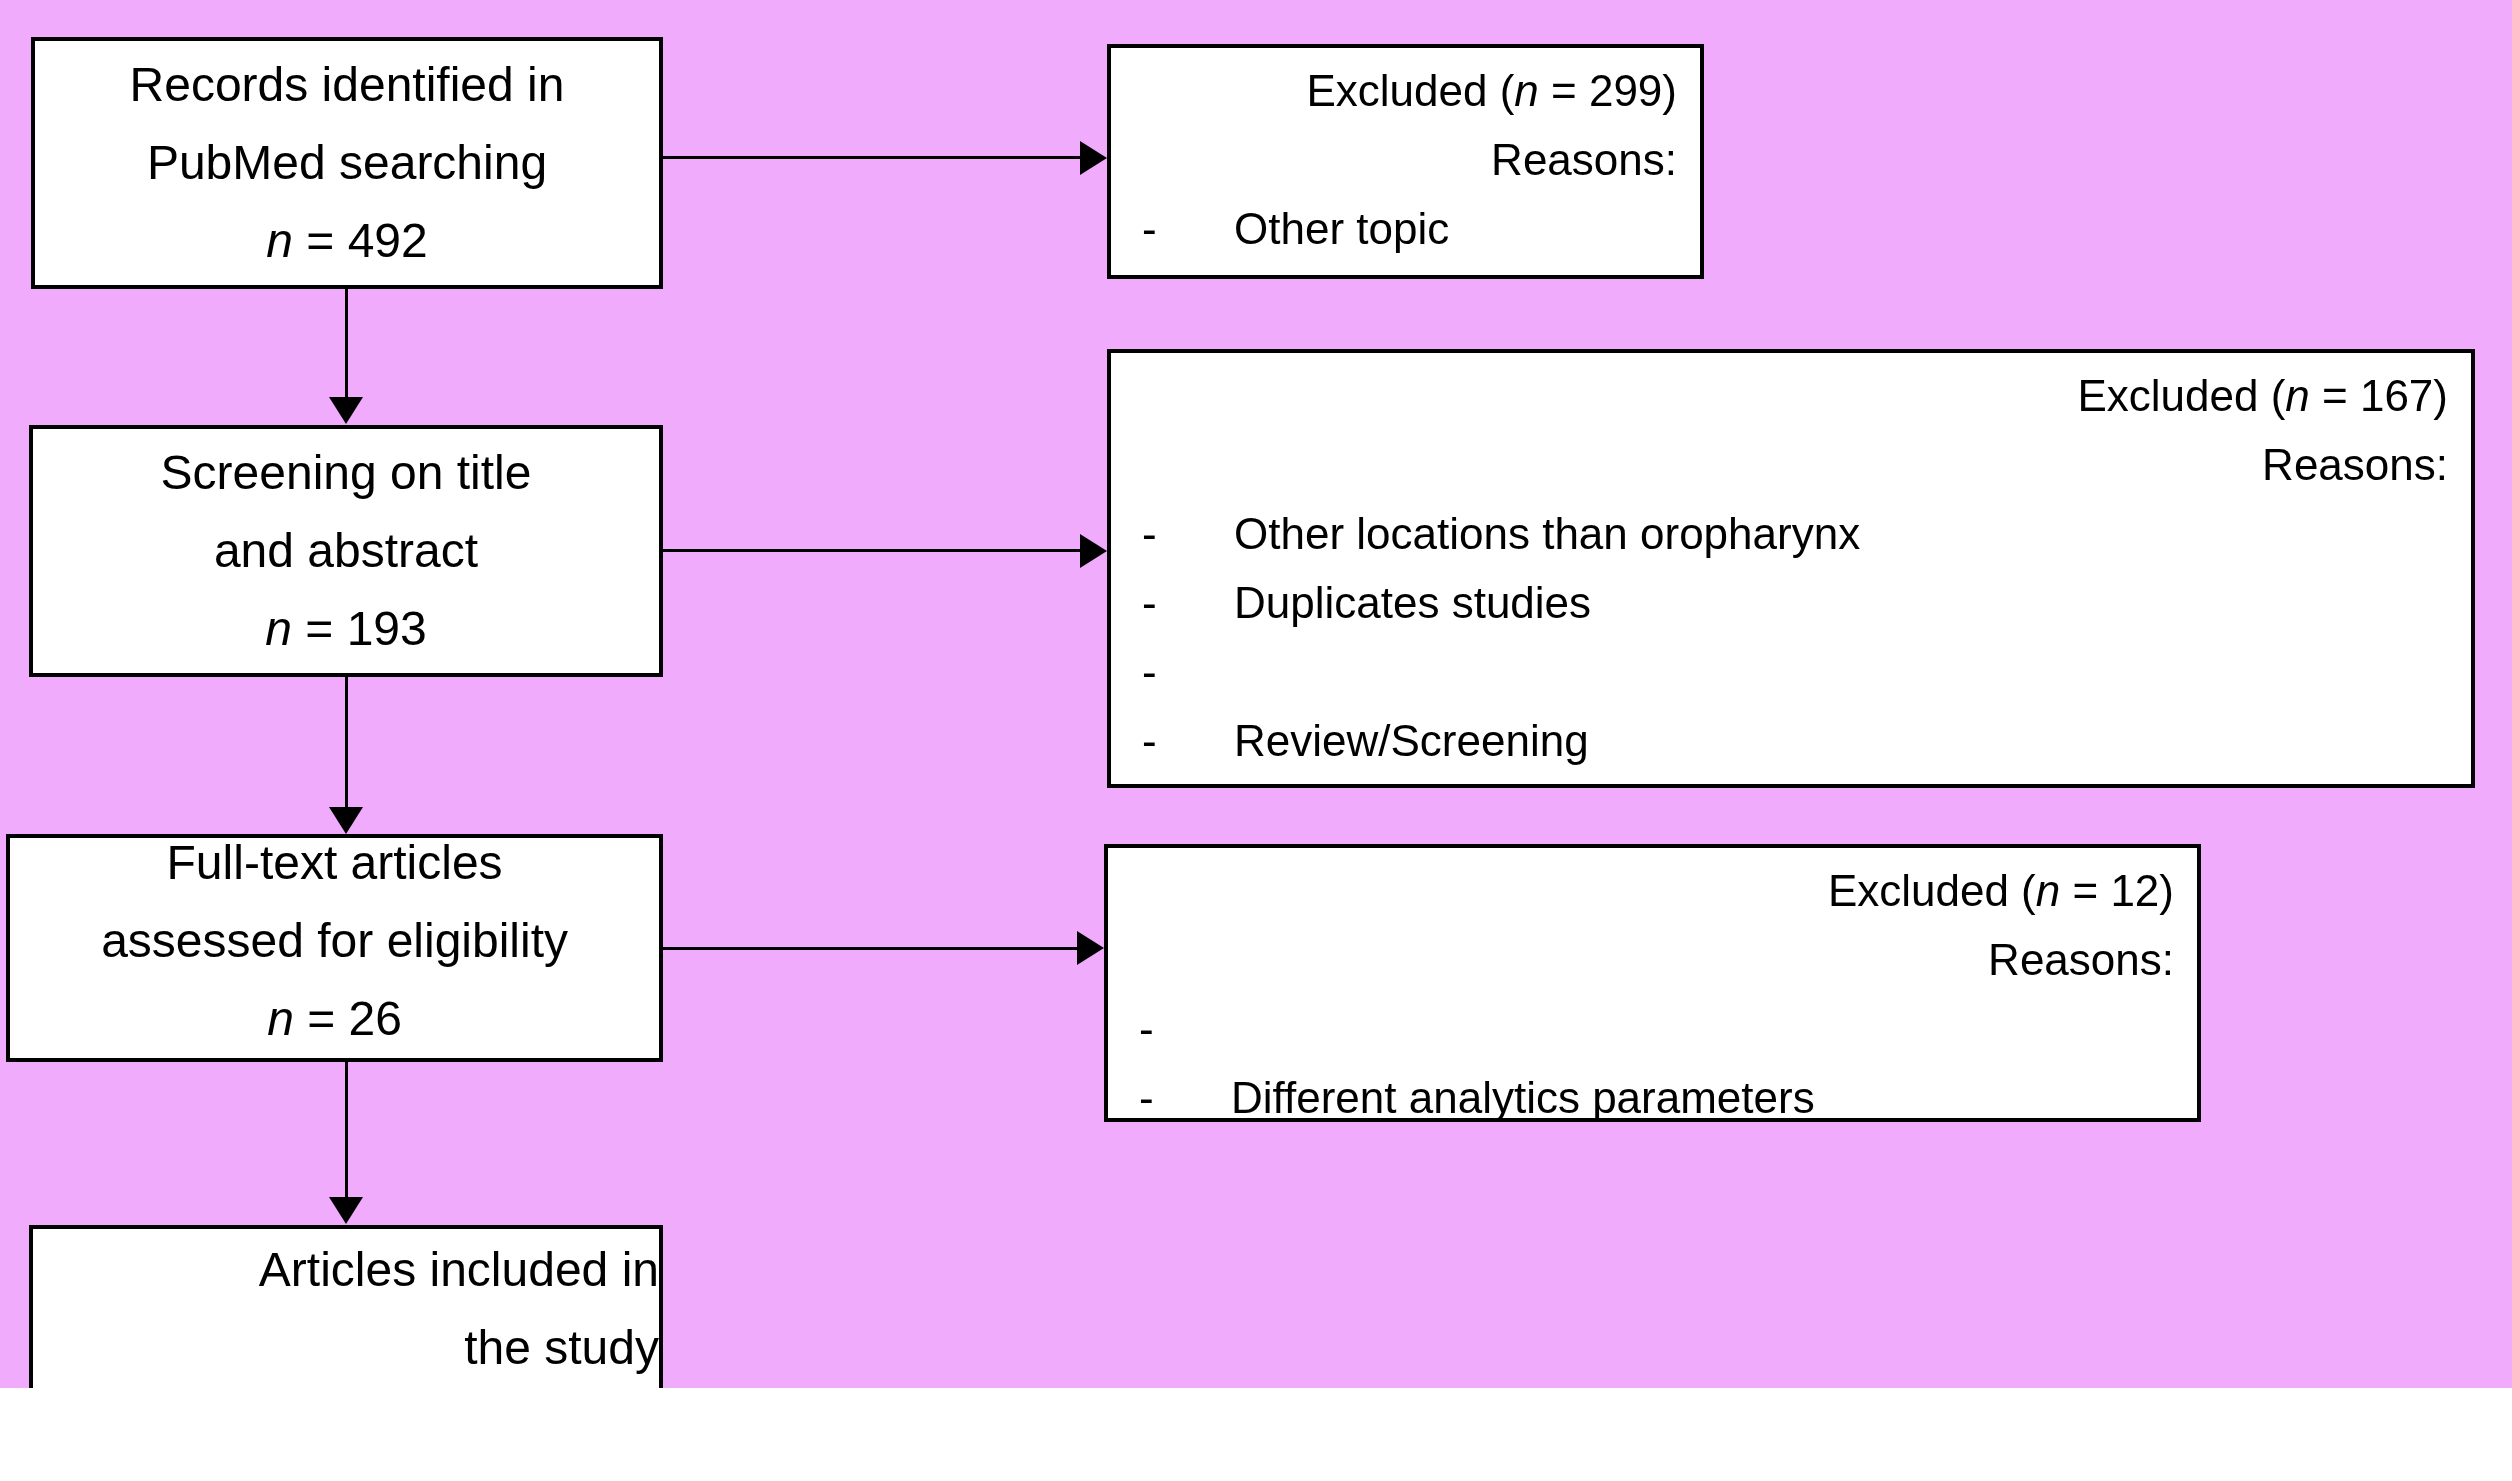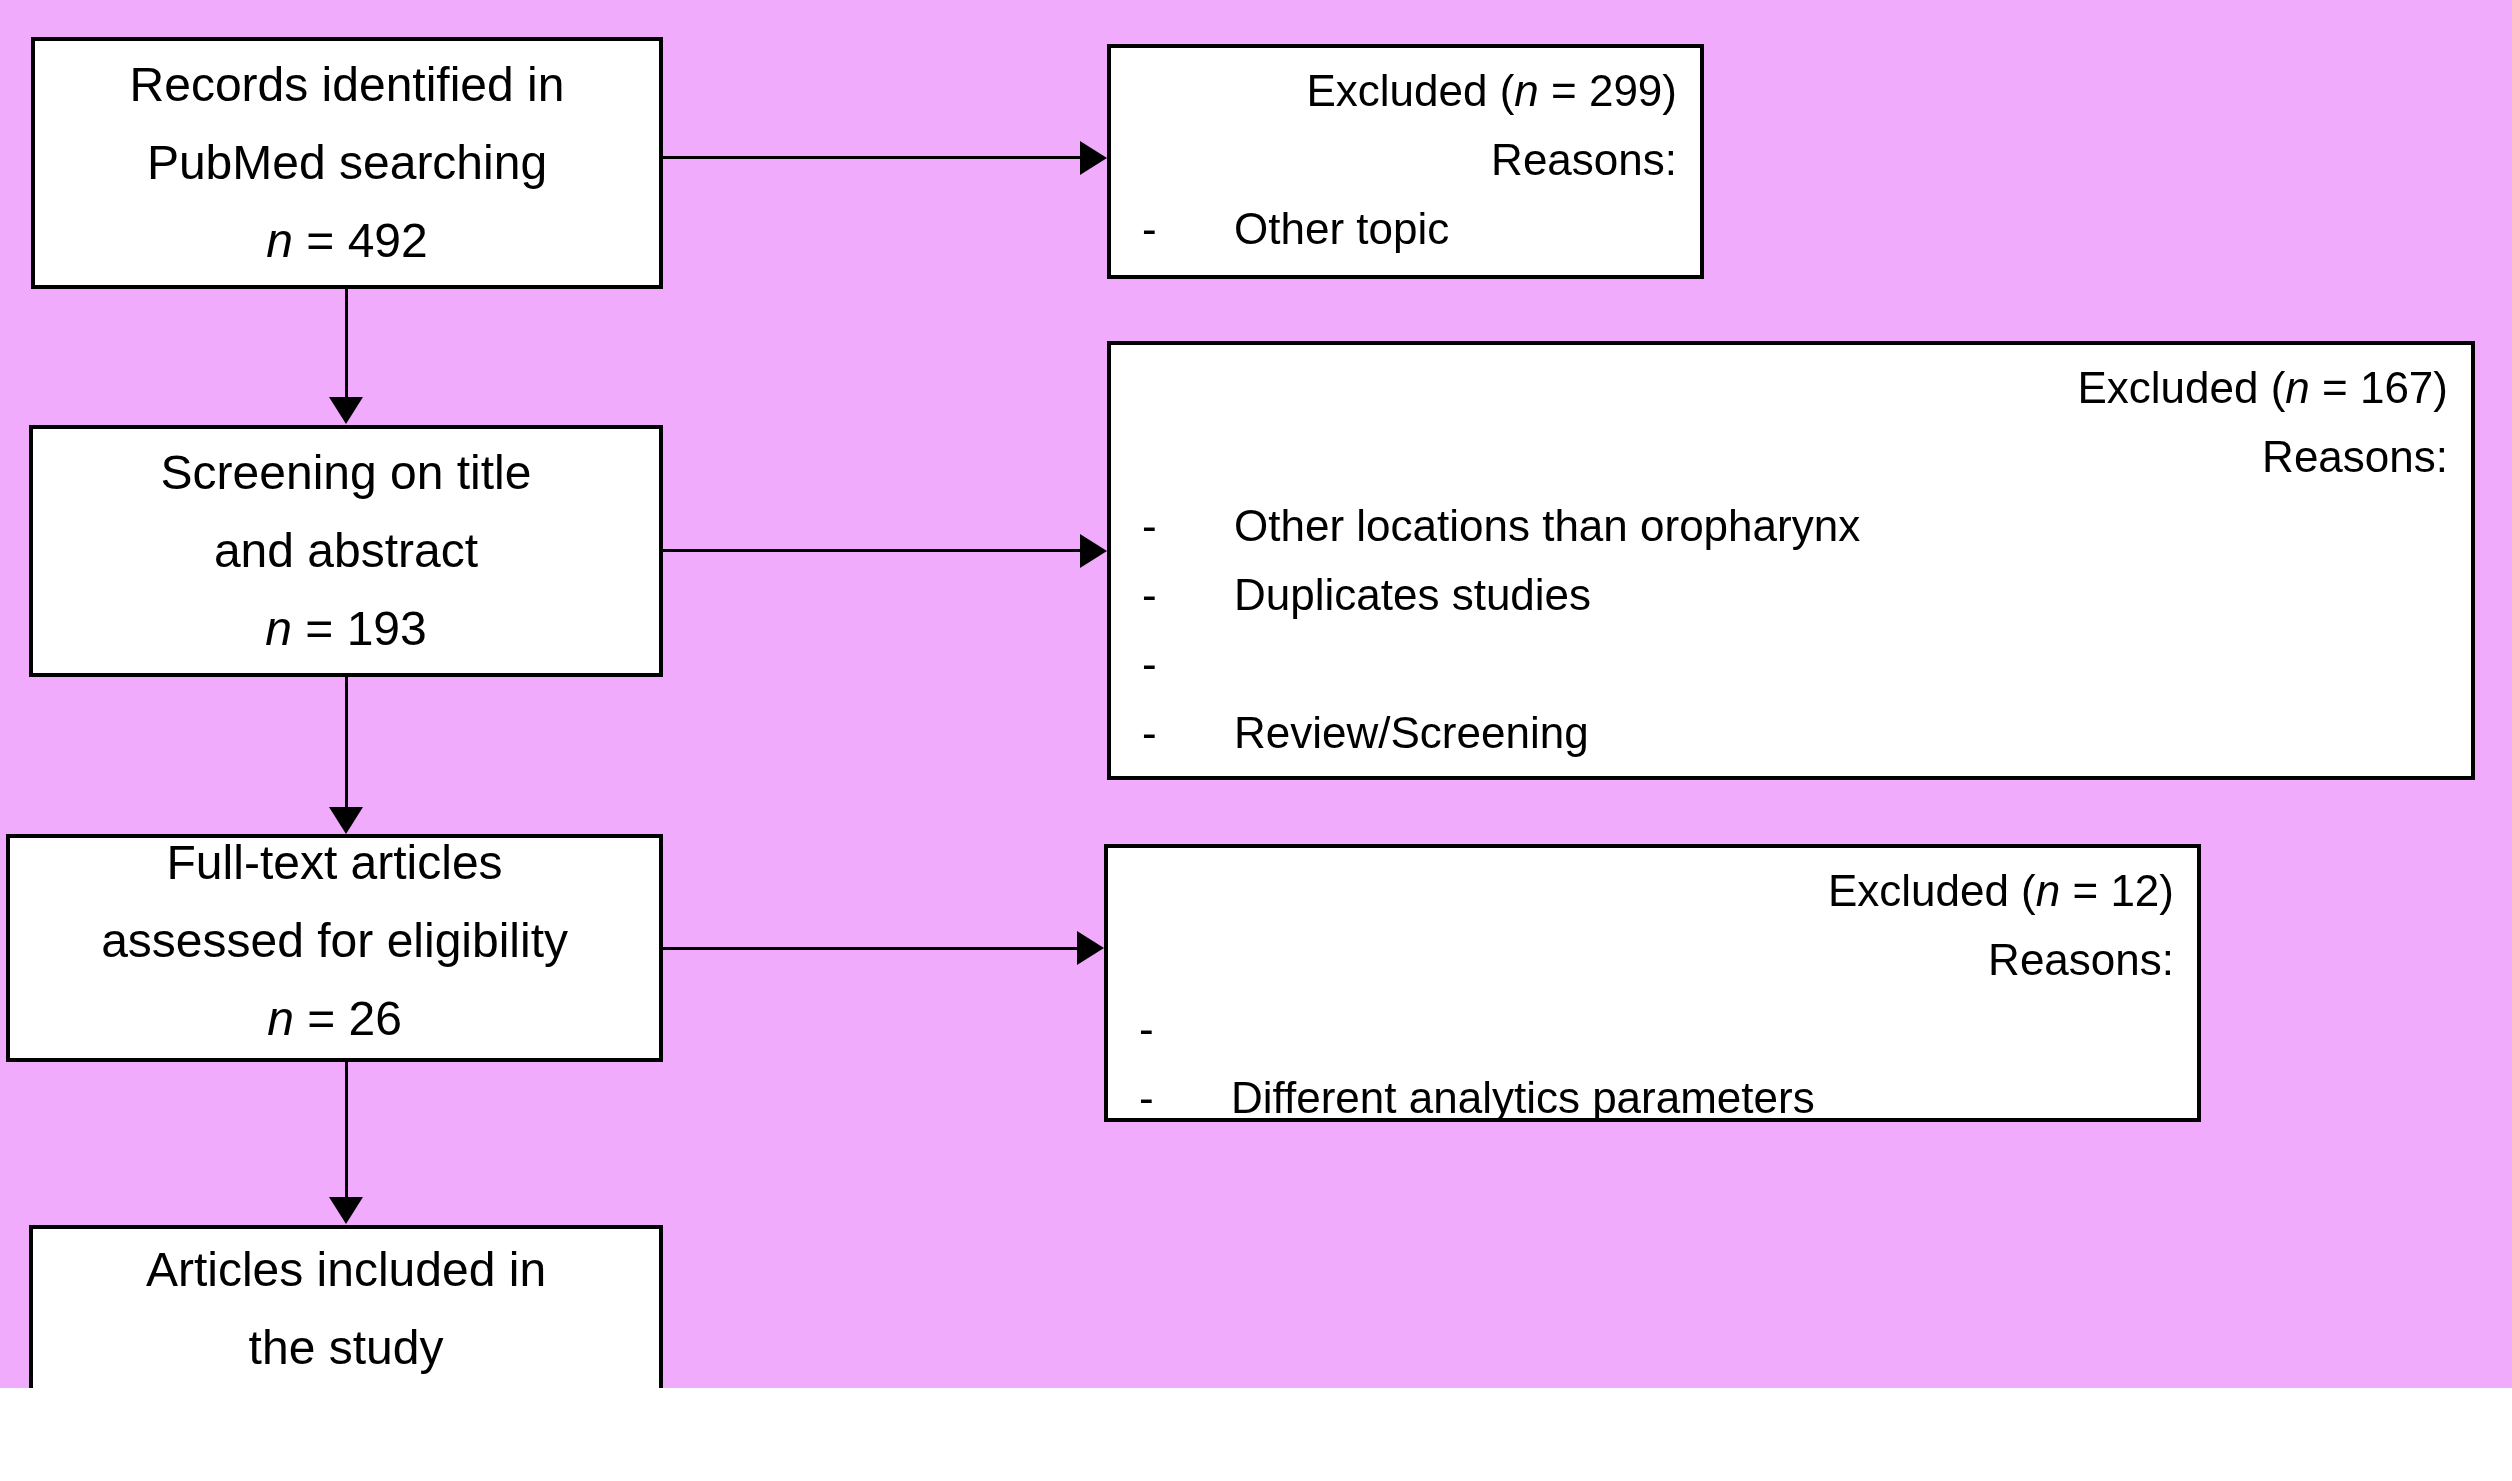--- a/index.html
+++ b/index.html
@@ -97,36 +97,36 @@
     <div class="line">and abstract</div>
     <div class="line"><span class="it">n</span><span> = 193</span></div>
   </div>
 
   <div class="fbox" style="left:6.1px; top:834px; width:657px; height:228px;justify-content:flex-end;">
     <div class="line">Full-text articles</div>
     <div class="line">assessed for eligibility</div>
     <div class="line"><span class="it">n</span><span> = 26</span></div>
   </div>
 
-  <div class="fbox" style="left:29px; top:1225px; width:634px; height:245px;">
+  <div class="fbox" style="left:29px; top:1225px; width:634px; height:245px;align-items:flex-end;">
     <div class="line">Articles included in</div>
     <div class="line">the study</div>
     <div class="line"><span class="it">n</span><span> = 14</span></div>
   </div>
 
   <div class="ebox" style="left:1107px; top:44px; width:597px; height:235px;">
     <div class="eline"><span>Excluded (</span><span class="it">n</span><span> = 299)</span></div>
     <div class="eline">Reasons:</div>
     <div class="reason">
         <span class="dash">-</span>
         <span>Other topic</span>
       </div>
   </div>
 
-  <div class="ebox" style="left:1107px; top:341px; width:1368px; height:439px;">
+  <div class="ebox" style="left:1107px; top:349px; width:1368px; height:439px;">
     <div class="eline"><span>Excluded (</span><span class="it">n</span><span> = 167)</span></div>
     <div class="eline">Reasons:</div>
     <div class="reason">
         <span class="dash">-</span>
         <span>Other locations than oropharynx</span>
       </div>
     <div class="reason">
         <span class="dash">-</span>
         <span>Duplicates studies</span>
       </div>

